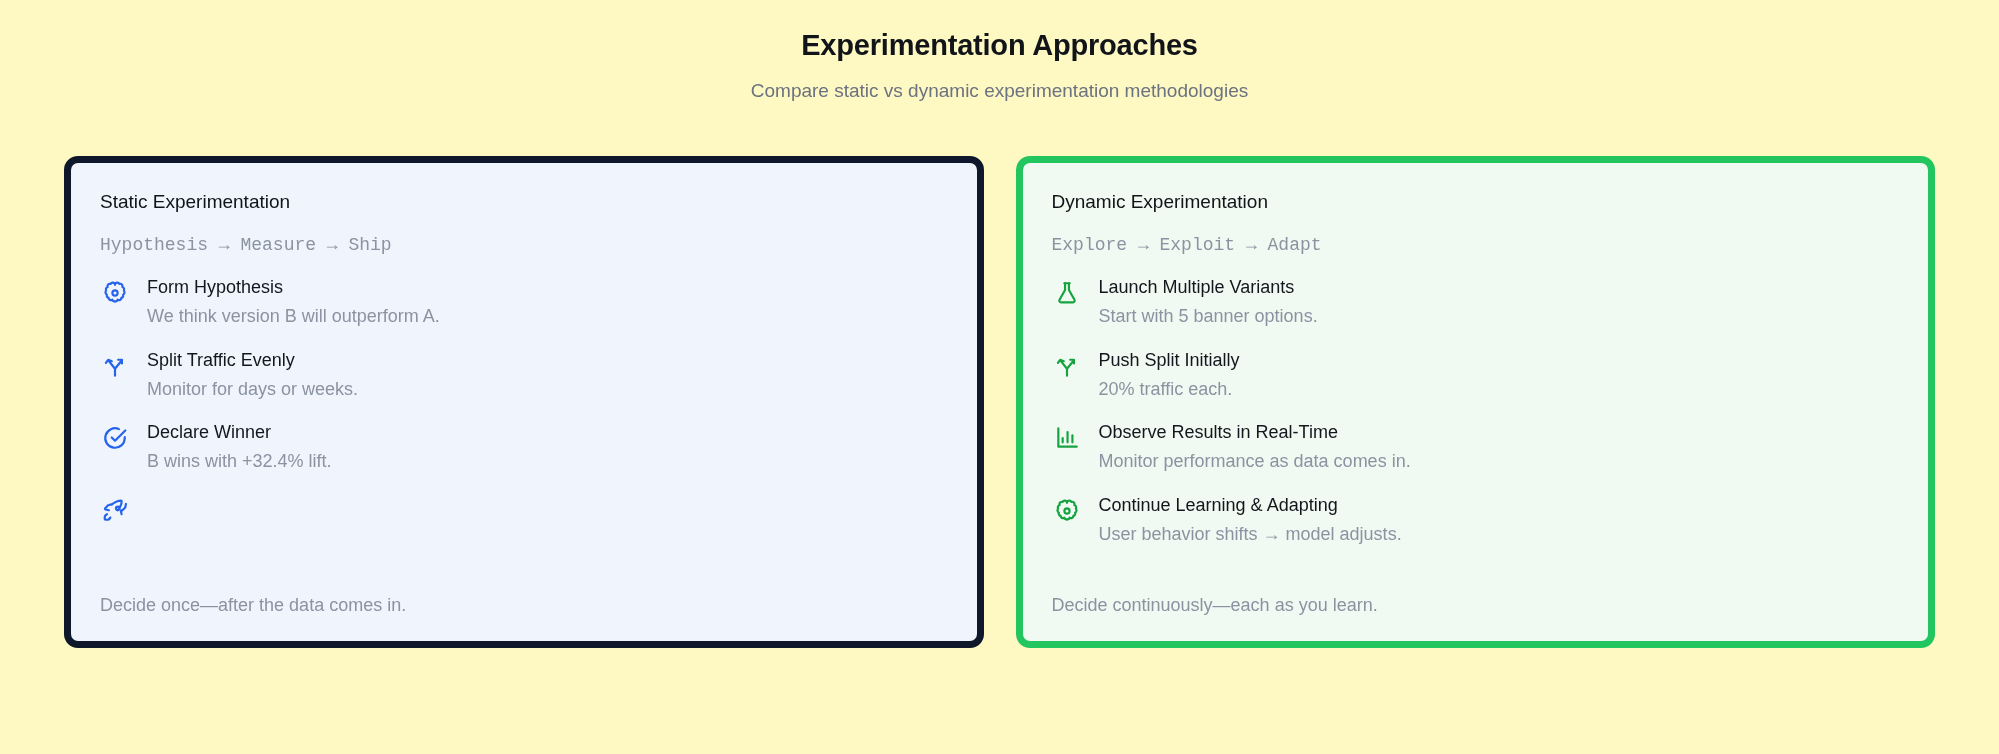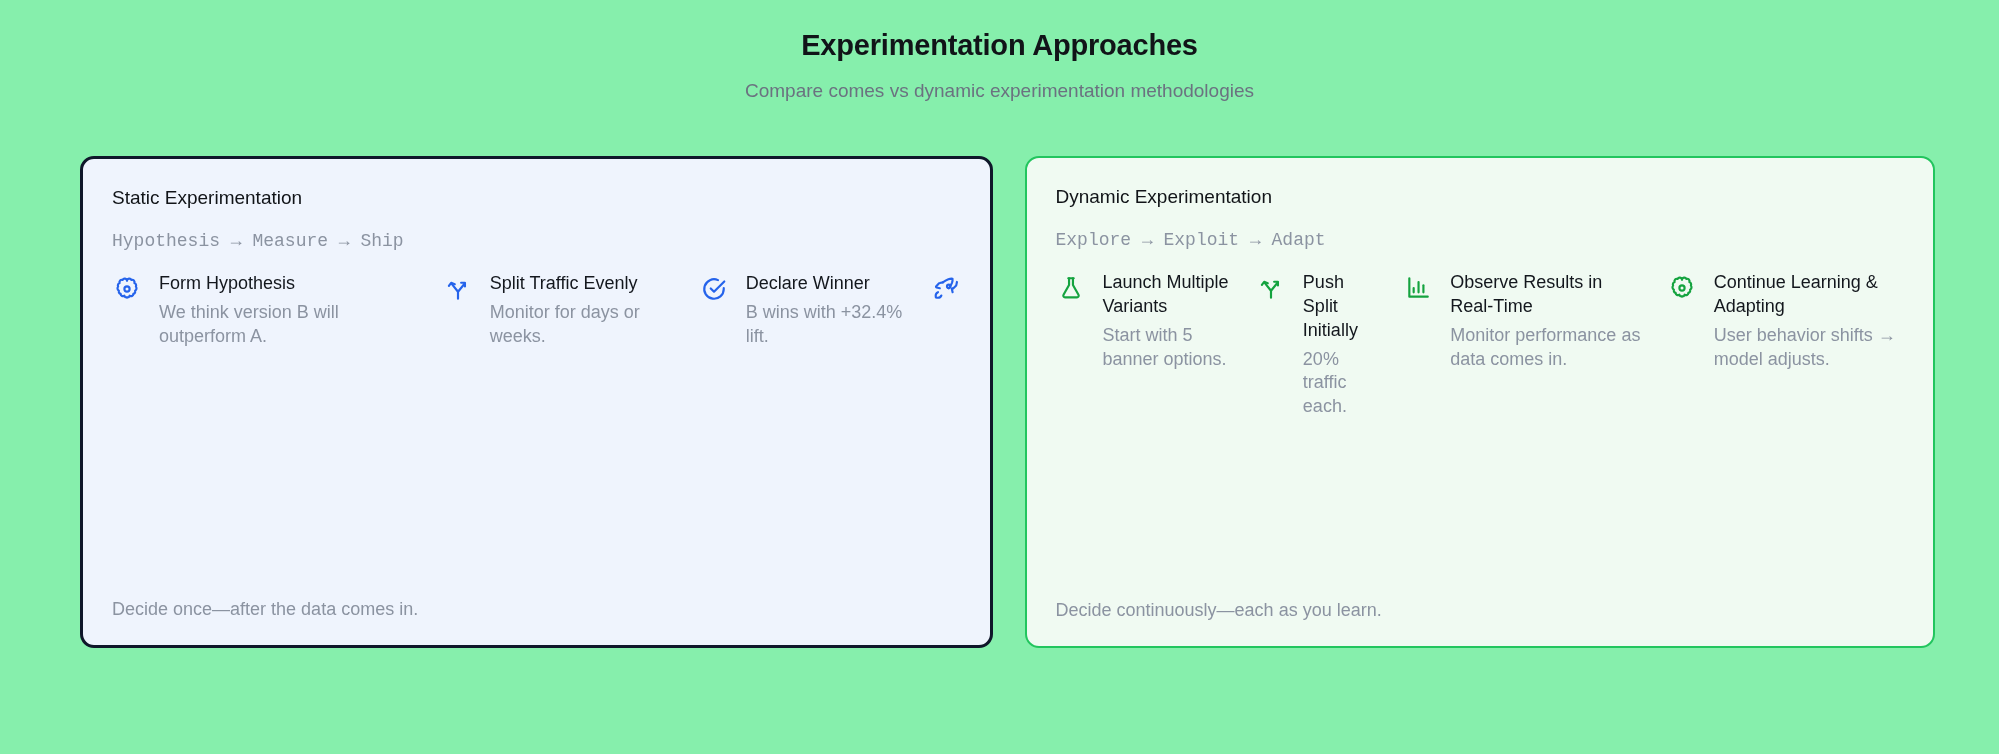--- a/index.html
+++ b/index.html
@@ -9,21 +9,21 @@
     height: 754px;
     background: #ffffff;
     font-family: "Liberation Sans", sans-serif;
     -webkit-font-smoothing: antialiased;
   }
 
   .page {
     width: 1999px;
     height: 754px;
     position: relative;
-    background: #86efac;
+    background: #fef9c3;
     padding: 0;
     overflow: hidden;
   }
 
   
   .header {
     text-align: center;
     padding-top: 27px;
   }
   .page-title {
@@ -54,26 +54,25 @@
     flex: 1 1 0;
     border-radius: 14px;
     padding: 27px 29px 24px 29px;
     display: flex;
     flex-direction: column;
     min-height: 492px;
   }
 
   .card--static {
     background: #eff4fd;
-    border: 3px solid #0f172a;
-    margin-left: 16px;
+    border: 7px solid #0f172a;
   }
   .card--dynamic {
     background: #f0faf2;
-    border: 2px solid #22c55e;
+    border: 7px solid #22c55e;
   }
 
   .card-title {
     font-size: 19px;
     font-weight: 500;
     color: #111418;
     line-height: 1.3;
   }
 
   .card-flow {
@@ -81,20 +80,21 @@
     font-size: 18px;
     font-weight: 400;
     color: #8b93a1;
     line-height: 1.35;
     font-family: Liberation Mono, monospace;
   }
 
   .steps {
     margin-top: 19px;
     display: flex;
+    flex-direction: column;
     gap: 20px;
     flex: 1 1 auto;
   }
 
   .step {
     display: flex;
     align-items: flex-start;
     gap: 17px;
   }
 
@@ -133,21 +133,21 @@
     line-height: 1.35;
   }
 </style>
 </head>
 <body>
 
 <div class="page">
 
   <div class="header">
     <div class="page-title">Experimentation Approaches</div>
-    <div class="page-subtitle">Compare comes vs dynamic experimentation methodologies</div>
+    <div class="page-subtitle">Compare static vs dynamic experimentation methodologies</div>
   </div>
 
   <div class="cards">
 
     <section class="card card--static">
       <h2 class="card-title">Static Experimentation</h2>
       <div class="card-flow">Hypothesis → Measure → Ship</div>
 
       <div class="steps">
 

